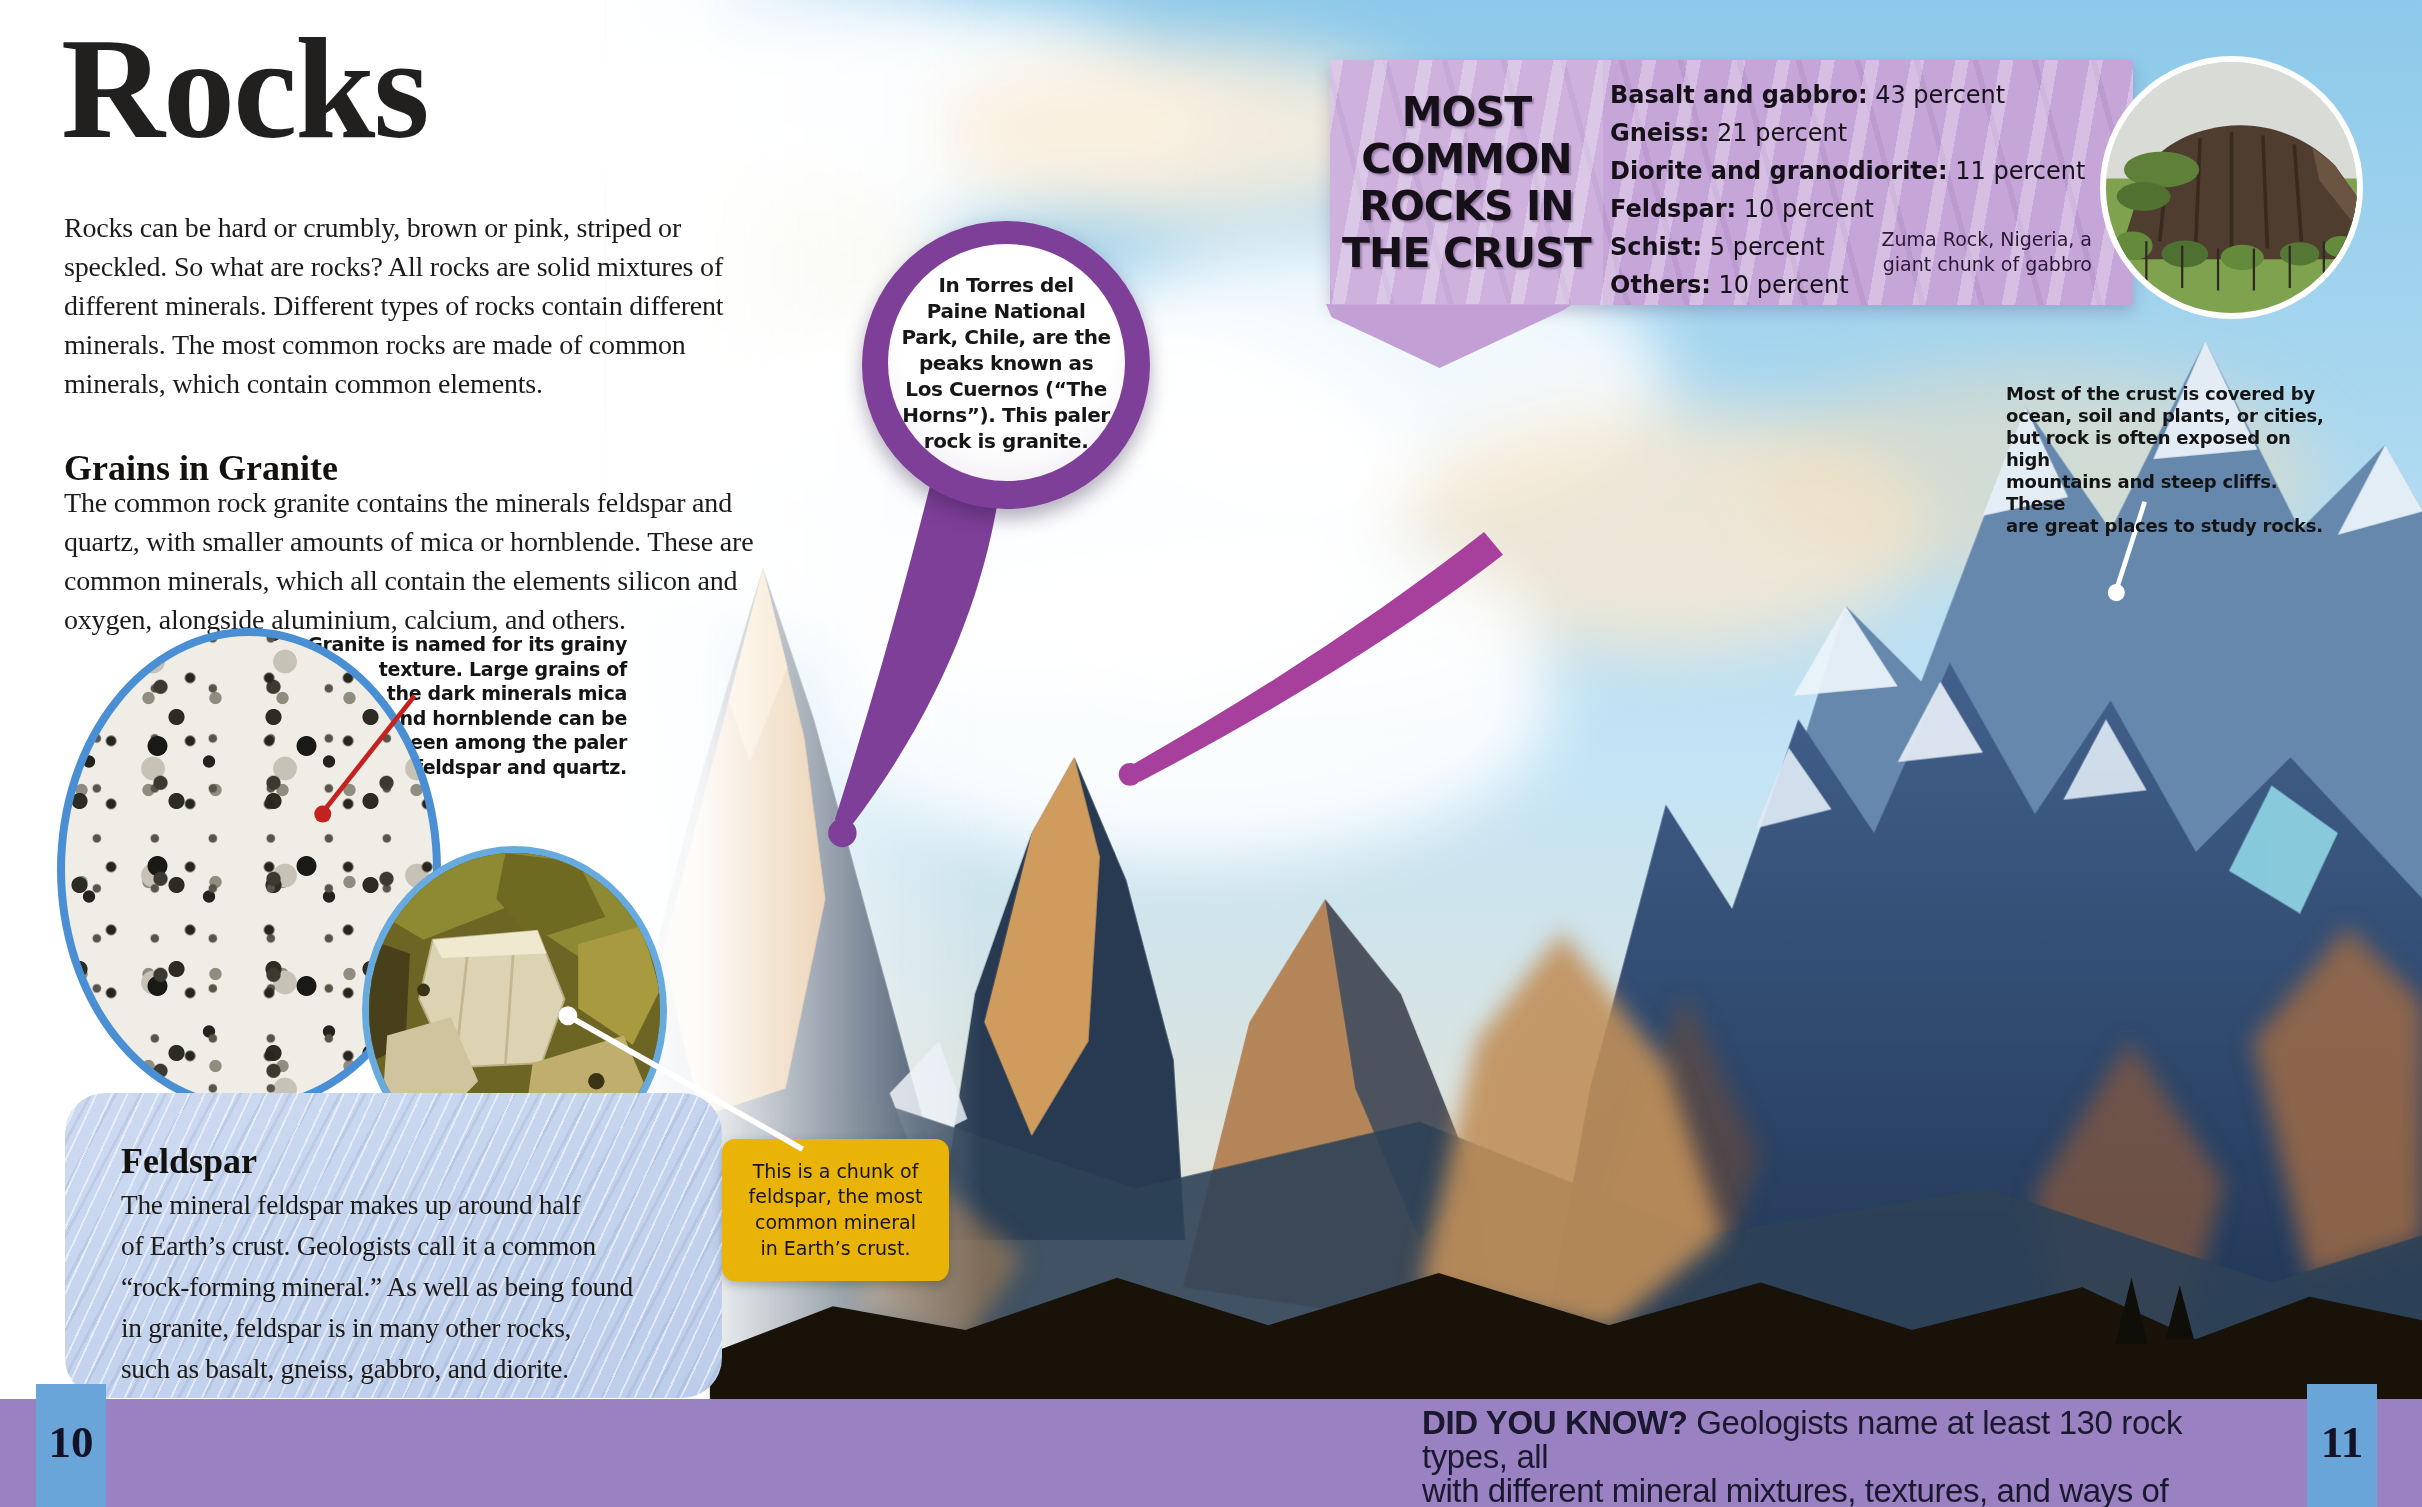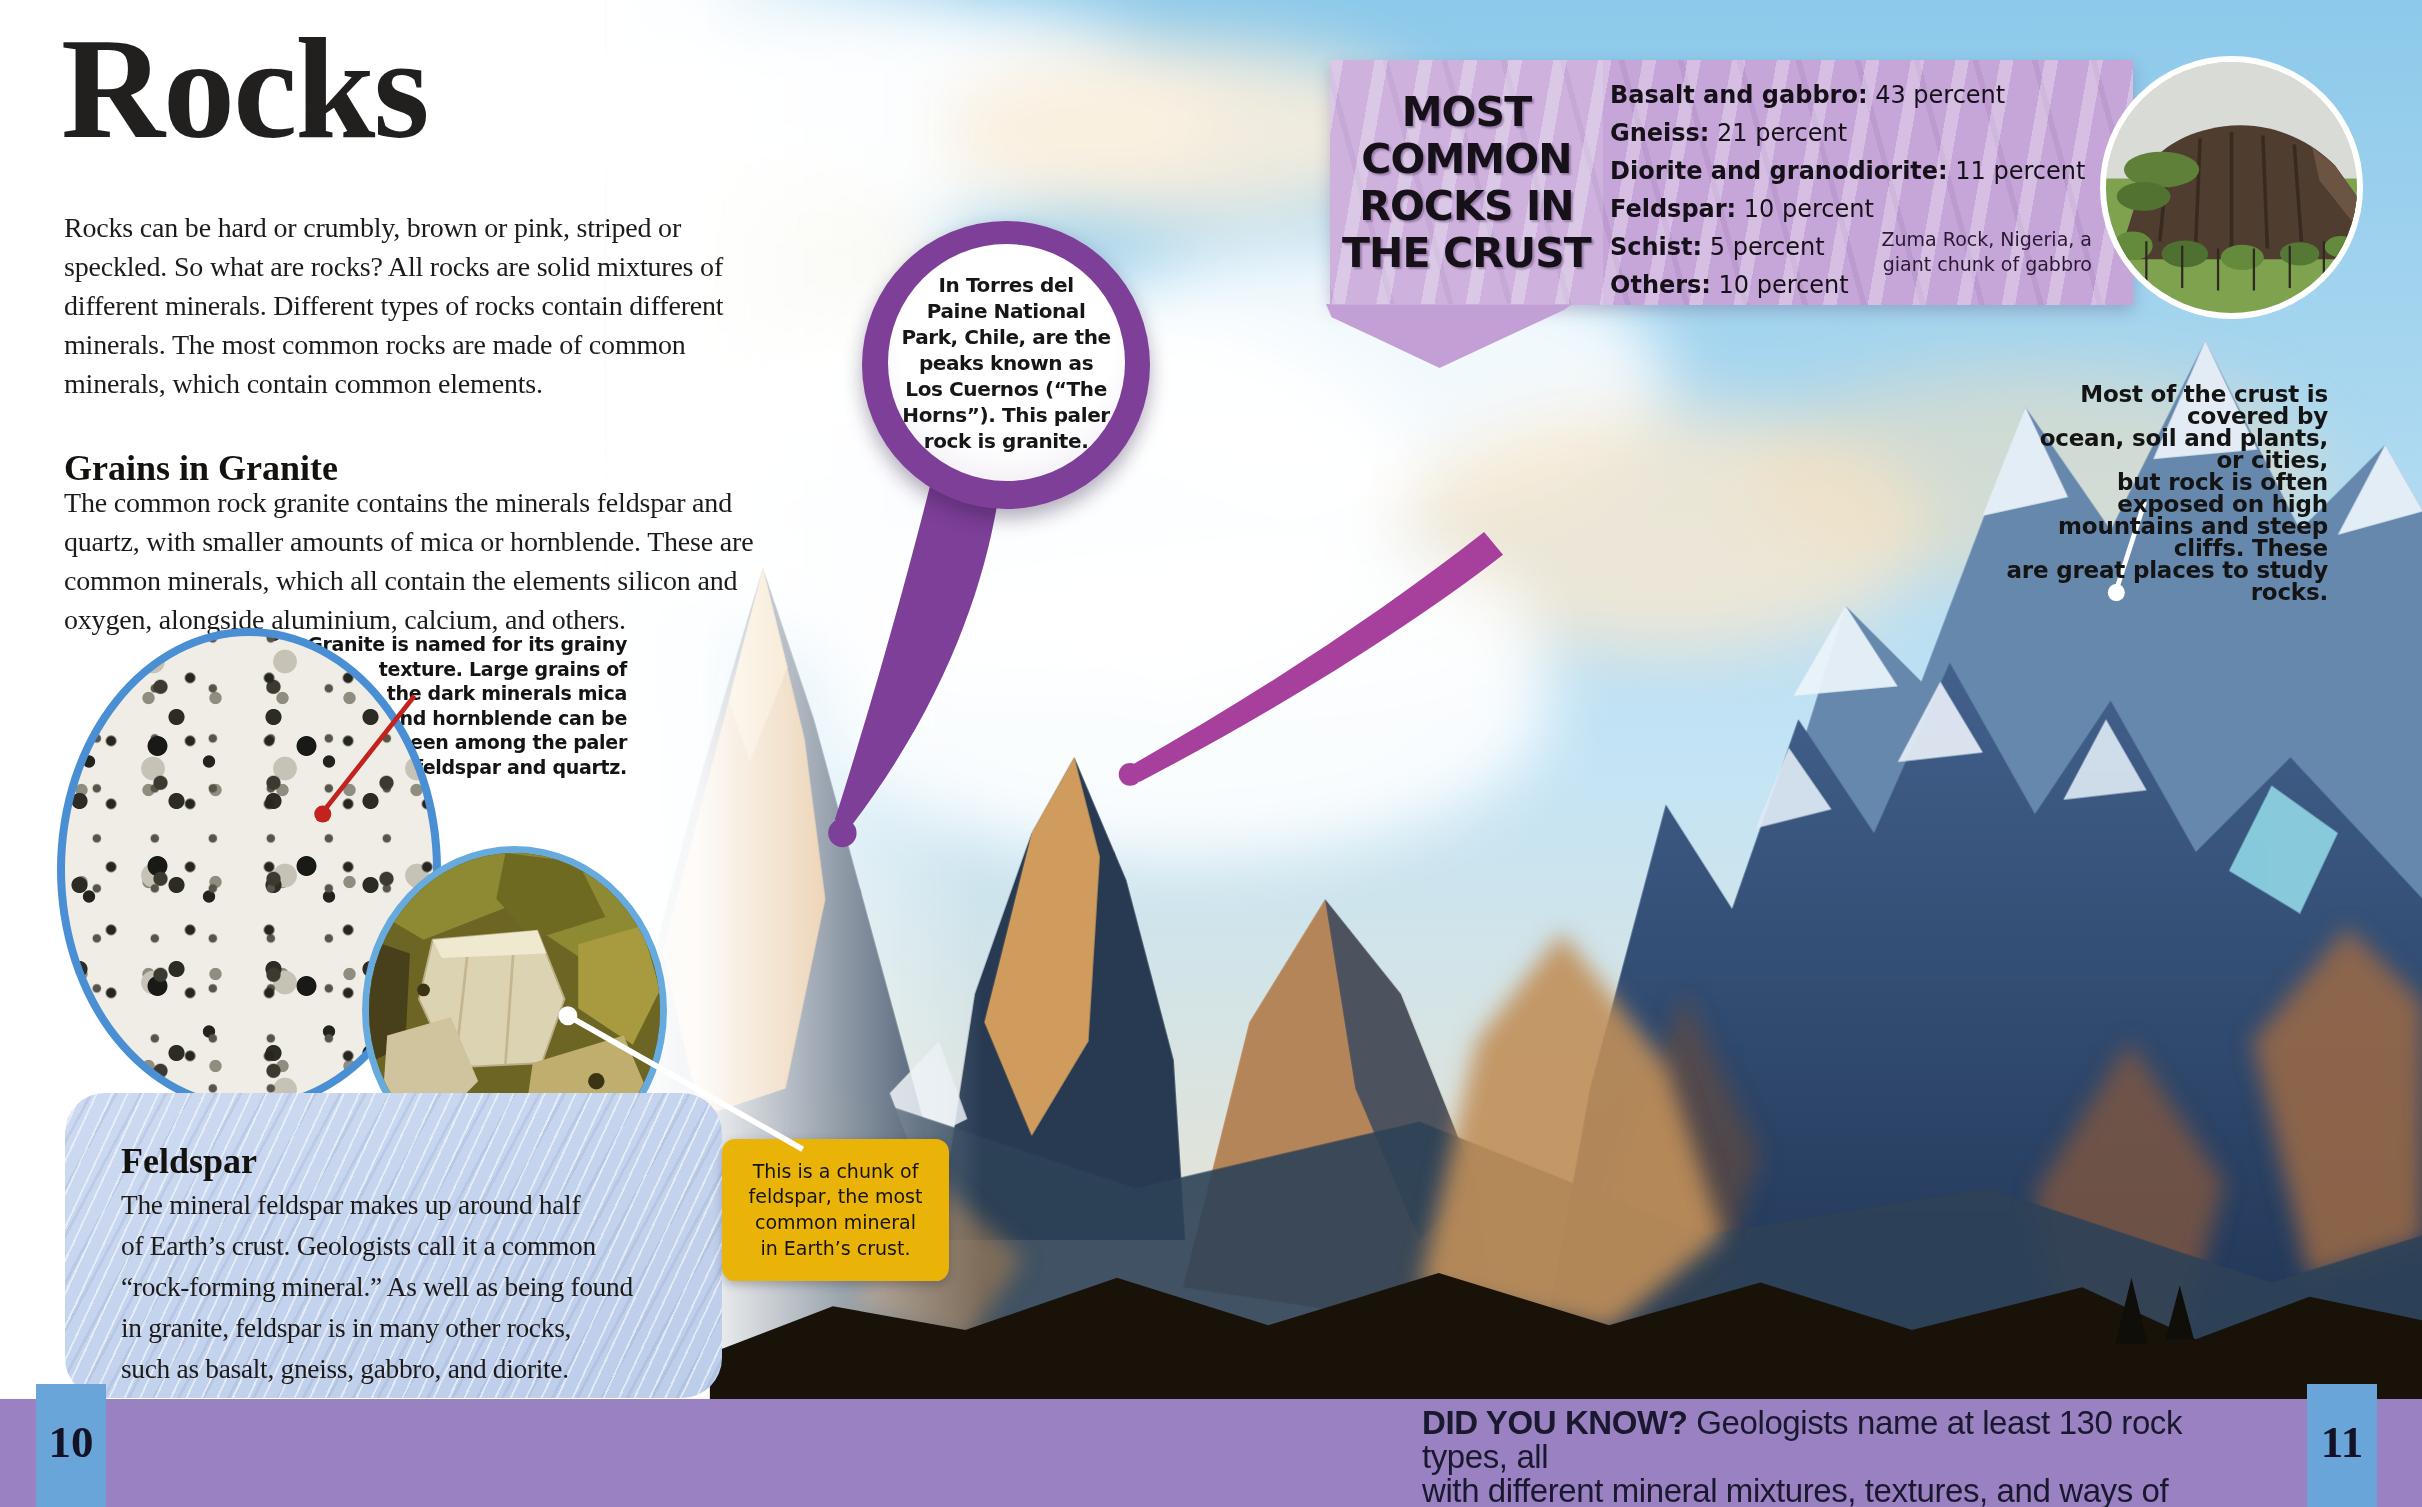--- a/index.html
+++ b/index.html
@@ -77,21 +77,21 @@
     background:radial-gradient(circle at 50% 40%,#ffffff 58%,#e9e2ee 100%);
     display:flex;align-items:center;justify-content:center;text-align:center;
     font-family:"DejaVu Sans",sans-serif;font-weight:bold;white-space:pre-line;color:#161616;}
   #bubble-torres{left:862px;top:221px;width:288px;height:288px;background:#7d3f98;
     box-shadow:0 9.5px 19px rgba(40,20,60,.35);}
   #bubble-torres .inner{left:25.6px;top:23px;width:237px;height:237px;font-size:20px;line-height:26px;letter-spacing:-0.4px;}
   #bubble-shale{left:1455px;top:338px;width:256px;height:256px;background:#a73f9d;
     box-shadow:0 9.5px 19px rgba(60,20,60,.35);}
   #bubble-shale .inner{left:23px;top:20px;width:210px;height:210px;font-size:20px;line-height:26.5px;letter-spacing:-0.4px;}
   
-  #crust-note{left:2006px;top:383px;width:322px;text-align:right;font-size:23px;
+  #crust-note{left:2006px;top:383px;width:322px;text-align:left;font-size:18px;
     line-height:22px;letter-spacing:-0.2px;font-weight:600;}
   
   #footer-bar{position:absolute;left:0;top:1399px;width:2423px;height:109px;background:#9a82c2;}
   .page-tab{position:absolute;top:1384px;width:70px;height:124px;background:#69a5d8;
     text-align:center;font-family:"Liberation Serif",serif;font-weight:bold;font-size:45px;
     color:#131227;padding-top:32px;box-sizing:border-box;}
   #tab-left{left:36px;} #tab-right{left:2307px;}
   #footer-note{position:absolute;left:1422px;top:1406px;width:814px;
     font-family:"Liberation Sans",sans-serif;font-size:33px;line-height:34px;
     color:#19182f;white-space:pre-line;letter-spacing:-0.4px;}

